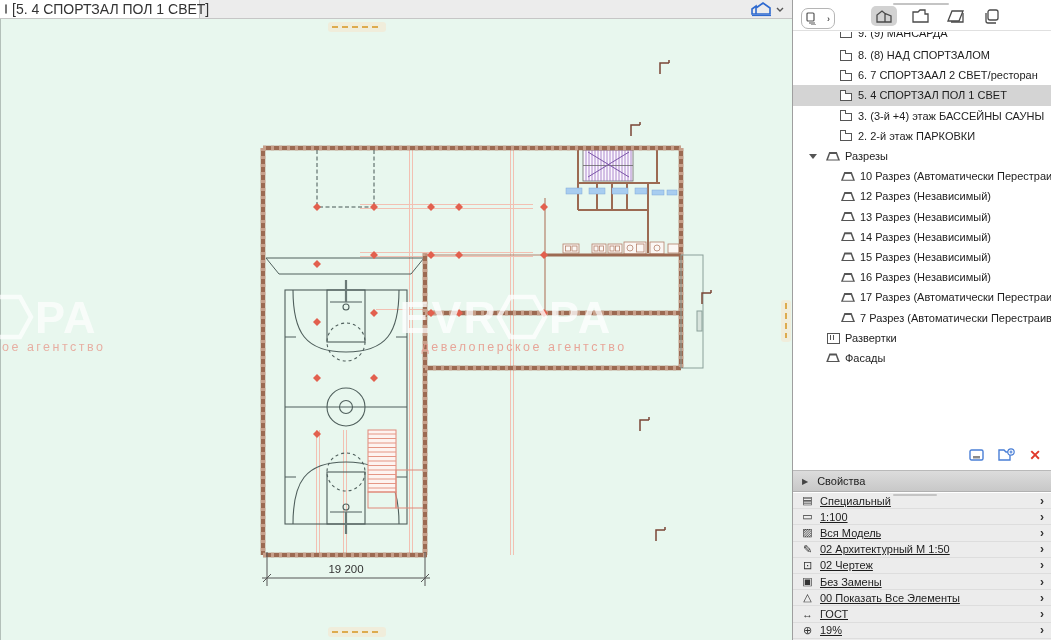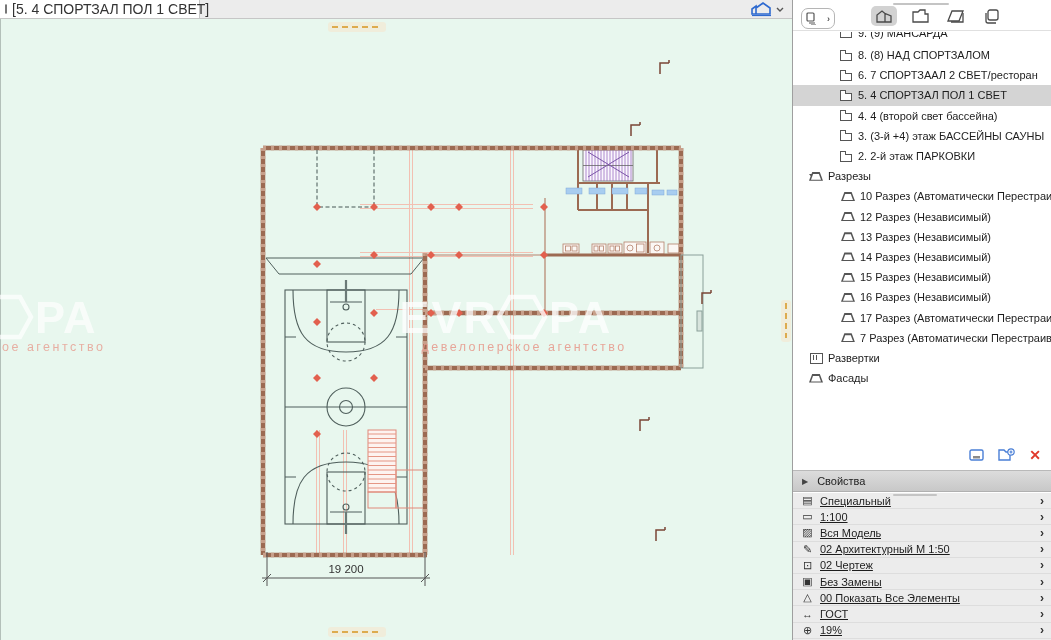--- a/index.html
+++ b/index.html
@@ -25,21 +25,21 @@
   #chooser-btn .cchev{font-size:9px;color:#555;font-weight:bold;}
   .htabs{position:absolute;right:46px;top:6px;display:flex;align-items:center;gap:10px;}
   .htab{width:26px;height:20px;display:flex;align-items:center;justify-content:center;border-radius:5px;}
   .htab.active{background:#d2d2d2;}
   
   #tree{position:absolute;left:0;top:13px;width:100%;margin-top:19px;}
   .row{display:flex;align-items:center;height:20.2px;white-space:nowrap;overflow:hidden;position:relative;width:100%;box-sizing:border-box;}
   .row.clip{height:13px;}
   .row.clip .rin{transform:translateY(-6px);}
   .rin{display:flex;align-items:center;gap:5px;}
-  .ind2{padding-left:46px}.ind1{padding-left:16px}.ind3{padding-left:48px}
+  .ind2{padding-left:46px}.ind1{padding-left:33px}.ind3{padding-left:48px}
   .row.sel{background:#d4d4d4;font-weight:normal;}
   .chev{position:absolute;left:16px;top:8px;width:0;height:0;border-left:4px solid transparent;border-right:4px solid transparent;border-top:5px solid #555;}
   .ticon{width:14px;height:11px;position:relative;flex:none;}
   .story::before{content:"";position:absolute;left:1px;top:3px;width:10px;height:6px;border:1px solid #555;background:#fff;}
   .story::after{content:"";position:absolute;left:1px;top:0;width:4px;height:3px;border:1px solid #555;border-bottom:none;background:#fff;}
   .sect::before{content:"";position:absolute;left:0;top:1px;width:14px;height:9px;background:#555;
         clip-path:polygon(0 100%,24% 0,76% 0,100% 100%);}
   .sect::after{content:"";position:absolute;left:2px;top:3px;width:10px;height:6px;background:#fff;
         clip-path:polygon(0 100%,22% 0,78% 0,100% 100%);}
   .ws::before{content:"";position:absolute;left:1px;top:1px;width:11px;height:9px;border:1px solid #555;}
@@ -281,26 +281,20 @@
         </div>
       <div class="row ind2 sel">
           <span class="rin">
             <span class="ticon story"></span>
             <span>5. 4 СПОРТЗАЛ ПОЛ 1 СВЕТ</span>
           </span>
         </div>
       <div class="row ind2">
           <span class="rin">
             <span class="ticon story"></span>
-            <span>4. 4 (второй свет бассейна)</span>
-          </span>
-        </div>
-      <div class="row ind2">
-          <span class="rin">
-            <span class="ticon story"></span>
             <span>3. (3-й +4) этаж БАССЕЙНЫ САУНЫ</span>
           </span>
         </div>
       <div class="row ind2">
           <span class="rin">
             <span class="ticon story"></span>
             <span>2. 2-й этаж ПАРКОВКИ</span>
           </span>
         </div>
       <div class="row ind1">

